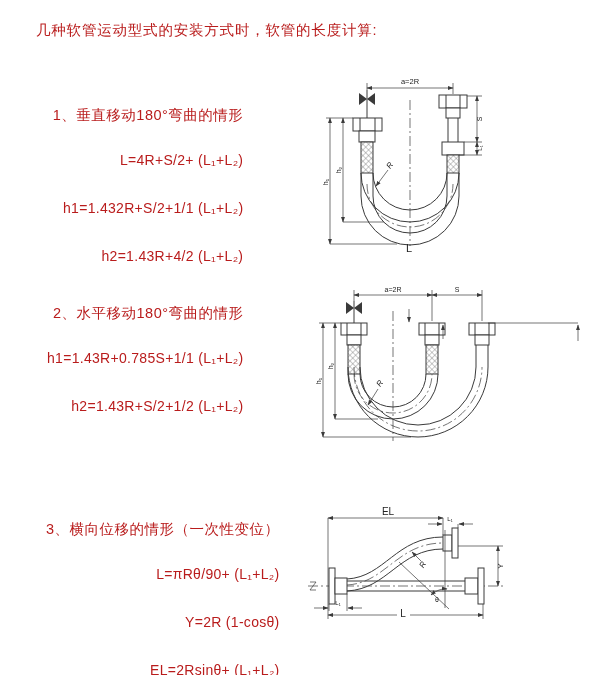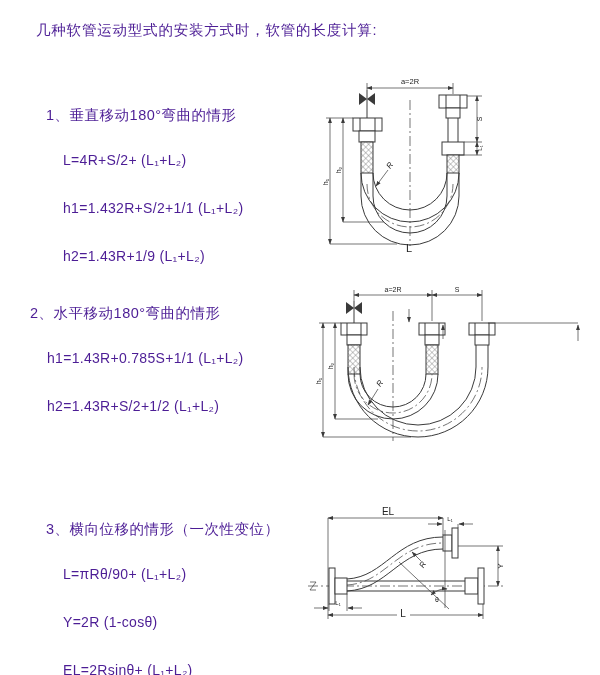--- a/index.html
+++ b/index.html
@@ -1,19 +1,19 @@
 <!DOCTYPE html>
 <html><head>
 <meta charset="utf-8">
 <style>
   html,body{margin:0;padding:0;background:#e8e8e8;}
   .page{position:relative;width:600px;height:675px;background:#ffffff;overflow:hidden;
-        font-family:"Liberation Sans","DejaVu Sans",sans-serif;color:#4c1d95;}
+        font-family:"Liberation Sans","DejaVu Sans",sans-serif;color:#b91c1c;}
   .title{position:absolute;left:36px;top:21px;font-size:14.5px;letter-spacing:0.8px;}
-  .sec{position:absolute;}
+  .sec{position:absolute;text-align:right;}
   .sec-head{font-size:14.5px;letter-spacing:0.5px;line-height:22px;}
   .formula{font-size:14px;margin-left:17px;line-height:27px;letter-spacing:0.3px;margin-top:21px;}
   .formulas{margin-top:6px;}
   svg.diag{position:absolute;}
   svg text{font-family:"Liberation Sans","DejaVu Sans",sans-serif;fill:#222;}
   .s1{stroke:#3a3a3a;stroke-width:1;fill:none;}
   .sd{stroke:#3a3a3a;stroke-width:0.7;fill:none;}
   .cl{stroke:#3a3a3a;stroke-width:0.7;fill:none;stroke-dasharray:10 3 2 3;}
   .fw{fill:#ffffff;stroke:#3a3a3a;stroke-width:1;}
   .fv{fill:#3a3a3a;stroke:none;}
@@ -23,21 +23,21 @@
 
 <div class="page">
 
   <div class="title">几种软管运动型式的安装方式时，软管的长度计算:</div>
 
   <div class="sec" style="left:46px;top:104px;">
     <div class="sec-head">1、垂直移动180°弯曲的情形</div>
     <div class="formulas">
       <div class="formula">L=4R+S/2+ (L₁+L₂)</div>
       <div class="formula">h1=1.432R+S/2+1/1 (L₁+L₂)</div>
-      <div class="formula">h2=1.43R+1/9 (L₁+L₂)</div>
+      <div class="formula">h2=1.43R+4/2 (L₁+L₂)</div>
     </div>
   </div>
 
   <svg class="diag" style="left:312px;top:70px;" width="268" height="188" viewBox="0 0 268 188">
     <defs>
       <marker id="d1a" viewBox="0 0 10 10" refX="9" refY="5" markerWidth="8" markerHeight="8" orient="auto-start-reverse">
         <path d="M0,1.5 L10,5 L0,8.5 Z" fill="#3a3a3a"></path>
       </marker>
       <pattern id="d1b" width="4" height="4" patternUnits="userSpaceOnUse" patternTransform="rotate(45)">
         <rect width="4" height="4" fill="#fff"></rect>

